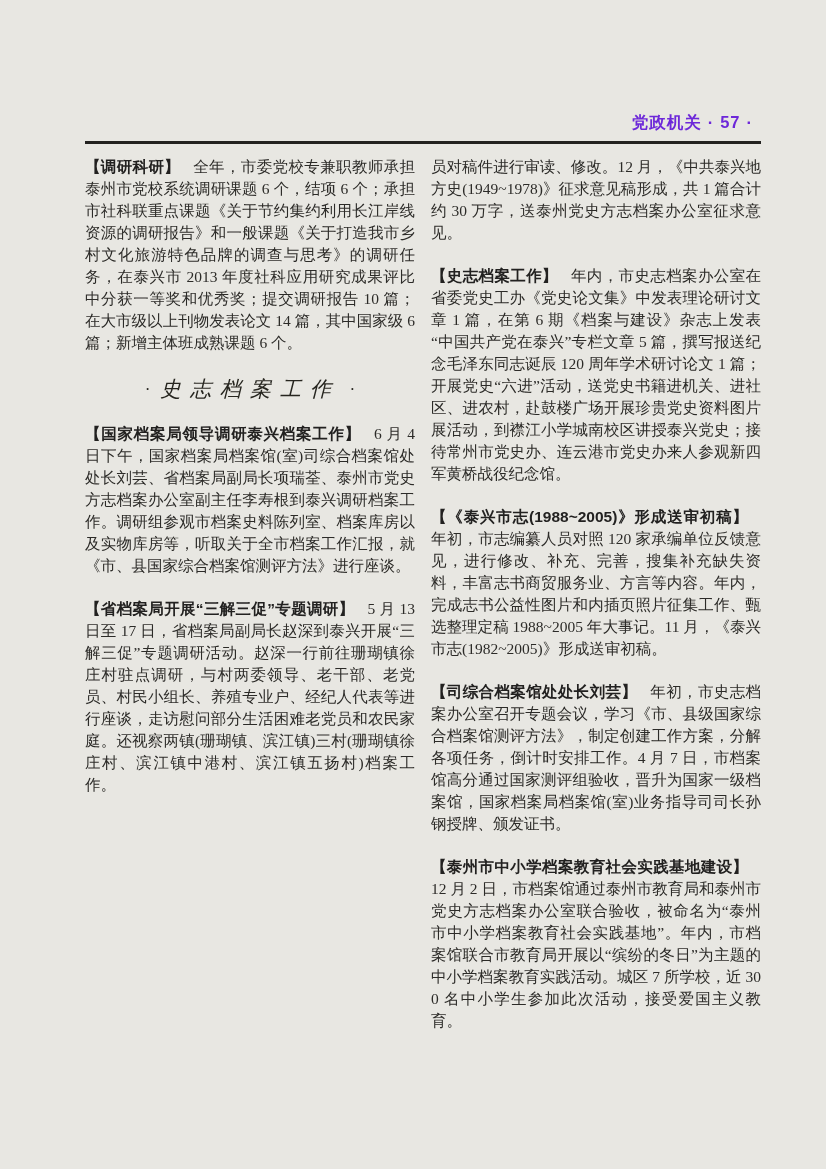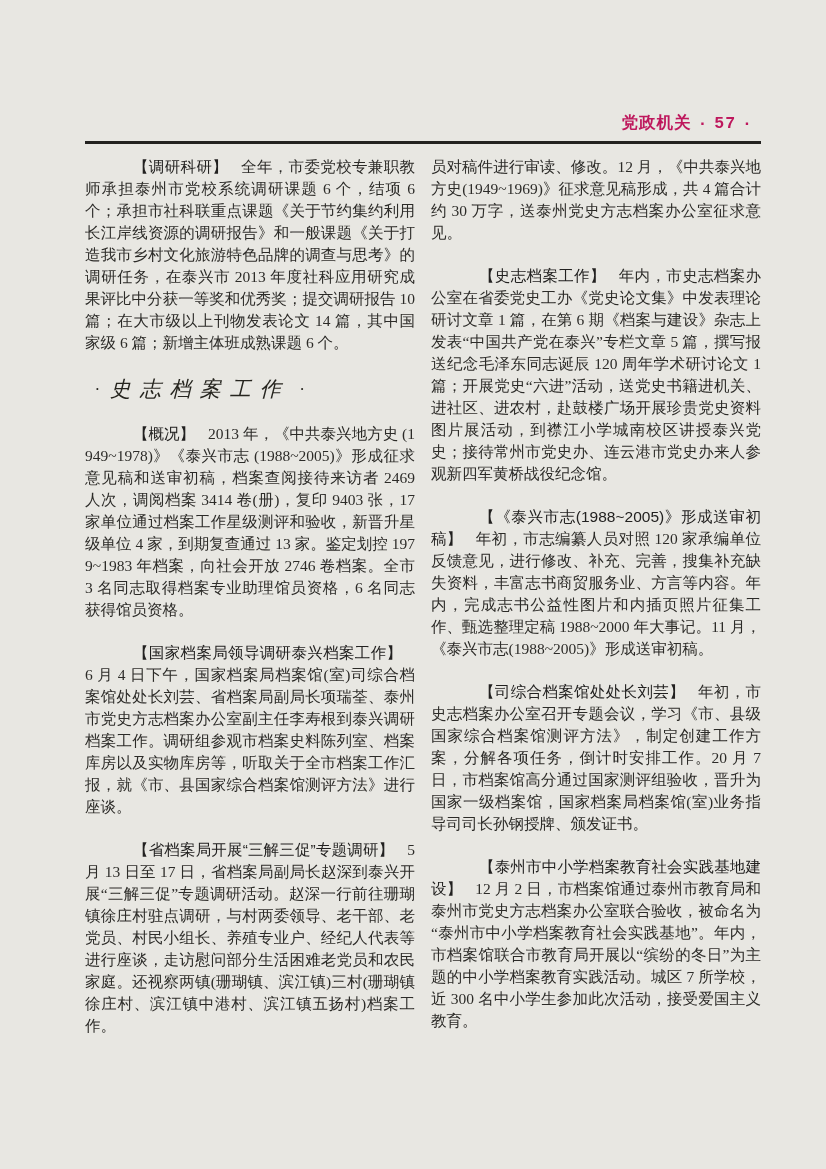--- a/index.html
+++ b/index.html
@@ -8,25 +8,25 @@
     background: #e8e7e2;
     font-family: "Liberation Serif", "DejaVu Serif", serif;
     color: #2c2b28;
     overflow: hidden;
   }
   .page { position: relative; width: 826px; height: 1169px; }
   .content { position: absolute; left: 85px; top: 112px; width: 676px; }
 
   .running-head {
     text-align: right;
-    font-family: Liberation Mono, monospace;
+    font-family: Liberation Sans, sans-serif;
     font-weight: bold;
     font-size: 16.5px;
     letter-spacing: 1px;
-    color: #be185d;
+    color: #6d28d9;
     padding-right: 2px;
     margin-bottom: 7px;
   }
   .running-head .dot { font-weight: bold; padding: 0 6px; }
 
   .head-rule { height: 3px; background: #23221f; width: 100%; margin-bottom: 12px; }
 
   .cols { display: flex; gap: 16px; }
   .col { width: 330px; }
 
@@ -34,29 +34,29 @@
     margin: 0 0 21px 0;
     font-size: 15.5px;
     line-height: 22px;
     text-align: justify;
     word-break: break-all;
   }
   p.sec:last-child { margin-bottom: 0; }
 
   .sec-title {
     font-family: "Liberation Sans", "DejaVu Sans", sans-serif;
-    font-weight: normal;
+    font-weight: bold;
     color: #222120;
     margin-right: 13px;
-    margin-left: 48px;
   }
 
   .attribution { float: right; }
 
   .group-heading {
+    text-align: center;
     font-family: "DejaVu Serif", serif;
     font-style: italic;
     font-size: 21px;
     letter-spacing: 9px;
     color: #26251f;
     margin: 10px 0 20px 0;
     white-space: nowrap;
   }
   .group-heading .h-dot {
     font-style: normal;
@@ -80,38 +80,37 @@
 
     <div class="cols">
 
       <div class="col">
 
         <p class="sec"><span class="sec-title">【调研科研】</span><span>全年，市委党校专兼职教师承担泰州市党校系统调研课题 6 个，结项 6 个；承担市社科联重点课题《关于节约集约利用长江岸线资源的调研报告》和一般课题《关于打造我市乡村文化旅游特色品牌的调查与思考》的调研任务，在泰兴市 2013 年度社科应用研究成果评比中分获一等奖和优秀奖；提交调研报告 10 篇；在大市级以上刊物发表论文 14 篇，其中国家级 6 篇；新增主体班成熟课题 6 个。</span></p>
 
 
         <div class="group-heading"><span class="h-dot">·</span><span>史志档案工作</span><span class="h-dot">·</span></div>
 
-        <p class="sec"><span class="sec-title">【概况】</span><span>2013 年，《中共泰兴地方史 (1949~1978)》《泰兴市志 (1988~2005)》形成征求意见稿和送审初稿，档案查阅接待来访者 2469 人次，调阅档案 3414 卷(册)，复印 9403 张，17 家单位通过档案工作星级测评和验收，新晋升星级单位 4 家，到期复查通过 13 家。鉴定划控 1979~1983 年档案，向社会开放 2746 卷档案。全市 3 名同志取得档案专业助理馆员资格，6 名同志获得馆员资格。</span></p>
 
         <p class="sec"><span class="sec-title">【国家档案局领导调研泰兴档案工作】</span><span>6 月 4 日下午，国家档案局档案馆(室)司综合档案馆处处长刘芸、省档案局副局长项瑞荃、泰州市党史方志档案办公室副主任李寿根到泰兴调研档案工作。调研组参观市档案史料陈列室、档案库房以及实物库房等，听取关于全市档案工作汇报，就《市、县国家综合档案馆测评方法》进行座谈。</span></p>
 
         <p class="sec"><span class="sec-title">【省档案局开展“三解三促”专题调研】</span><span>5 月 13 日至 17 日，省档案局副局长赵深到泰兴开展“三解三促”专题调研活动。赵深一行前往珊瑚镇徐庄村驻点调研，与村两委领导、老干部、老党员、村民小组长、养殖专业户、经纪人代表等进行座谈，走访慰问部分生活困难老党员和农民家庭。还视察两镇(珊瑚镇、滨江镇)三村(珊瑚镇徐庄村、滨江镇中港村、滨江镇五扬村)档案工作。</span></p>
 
       </div>
 
       <div class="col">
 
-        <p class="sec"><span>员对稿件进行审读、修改。12 月，《中共泰兴地方史(1949~1969)》征求意见稿形成，共 4 篇合计约 30 万字，送泰州党史方志档案办公室征求意见。</span></p>
+        <p class="sec"><span>员对稿件进行审读、修改。12 月，《中共泰兴地方史(1949~1978)》征求意见稿形成，共 1 篇合计约 30 万字，送泰州党史方志档案办公室征求意见。</span></p>
 
         <p class="sec"><span class="sec-title">【史志档案工作】</span><span>年内，市史志档案办公室在省委党史工办《党史论文集》中发表理论研讨文章 1 篇，在第 6 期《档案与建设》杂志上发表“中国共产党在泰兴”专栏文章 5 篇，撰写报送纪念毛泽东同志诞辰 120 周年学术研讨论文 1 篇；开展党史“六进”活动，送党史书籍进机关、进社区、进农村，赴鼓楼广场开展珍贵党史资料图片展活动，到襟江小学城南校区讲授泰兴党史；接待常州市党史办、连云港市党史办来人参观新四军黄桥战役纪念馆。</span></p>
 
 
-        <p class="sec"><span class="sec-title">【《泰兴市志(1988~2005)》形成送审初稿】</span><span>年初，市志编纂人员对照 120 家承编单位反馈意见，进行修改、补充、完善，搜集补充缺失资料，丰富志书商贸服务业、方言等内容。年内，完成志书公益性图片和内插页照片征集工作、甄选整理定稿 1988~2000 年大事记。11 月，《泰兴市志(1988~2005)》形成送审初稿。</span></p>
+        <p class="sec"><span class="sec-title">【《泰兴市志(1988~2005)》形成送审初稿】</span><span>年初，市志编纂人员对照 120 家承编单位反馈意见，进行修改、补充、完善，搜集补充缺失资料，丰富志书商贸服务业、方言等内容。年内，完成志书公益性图片和内插页照片征集工作、甄选整理定稿 1988~2005 年大事记。11 月，《泰兴市志(1982~2005)》形成送审初稿。</span></p>
 
-        <p class="sec"><span class="sec-title">【司综合档案馆处处长刘芸】</span><span>年初，市史志档案办公室召开专题会议，学习《市、县级国家综合档案馆测评方法》，制定创建工作方案，分解各项任务，倒计时安排工作。20 月 7 日，市档案馆高分通过国家测评组验收，晋升为国家一级档案馆，国家档案局档案馆(室)业务指导司司长孙钢授牌、颁发证书。</span></p>
+        <p class="sec"><span class="sec-title">【司综合档案馆处处长刘芸】</span><span>年初，市史志档案办公室召开专题会议，学习《市、县级国家综合档案馆测评方法》，制定创建工作方案，分解各项任务，倒计时安排工作。4 月 7 日，市档案馆高分通过国家测评组验收，晋升为国家一级档案馆，国家档案局档案馆(室)业务指导司司长孙钢授牌、颁发证书。</span></p>
 
         <p class="sec"><span class="sec-title">【泰州市中小学档案教育社会实践基地建设】</span><span>12 月 2 日，市档案馆通过泰州市教育局和泰州市党史方志档案办公室联合验收，被命名为“泰州市中小学档案教育社会实践基地”。年内，市档案馆联合市教育局开展以“缤纷的冬日”为主题的中小学档案教育实践活动。城区 7 所学校，近 300 名中小学生参加此次活动，接受爱国主义教育。</span></p>
 
       </div>
 
     </div>
   </div>
 </div>
 
 </body></html>

